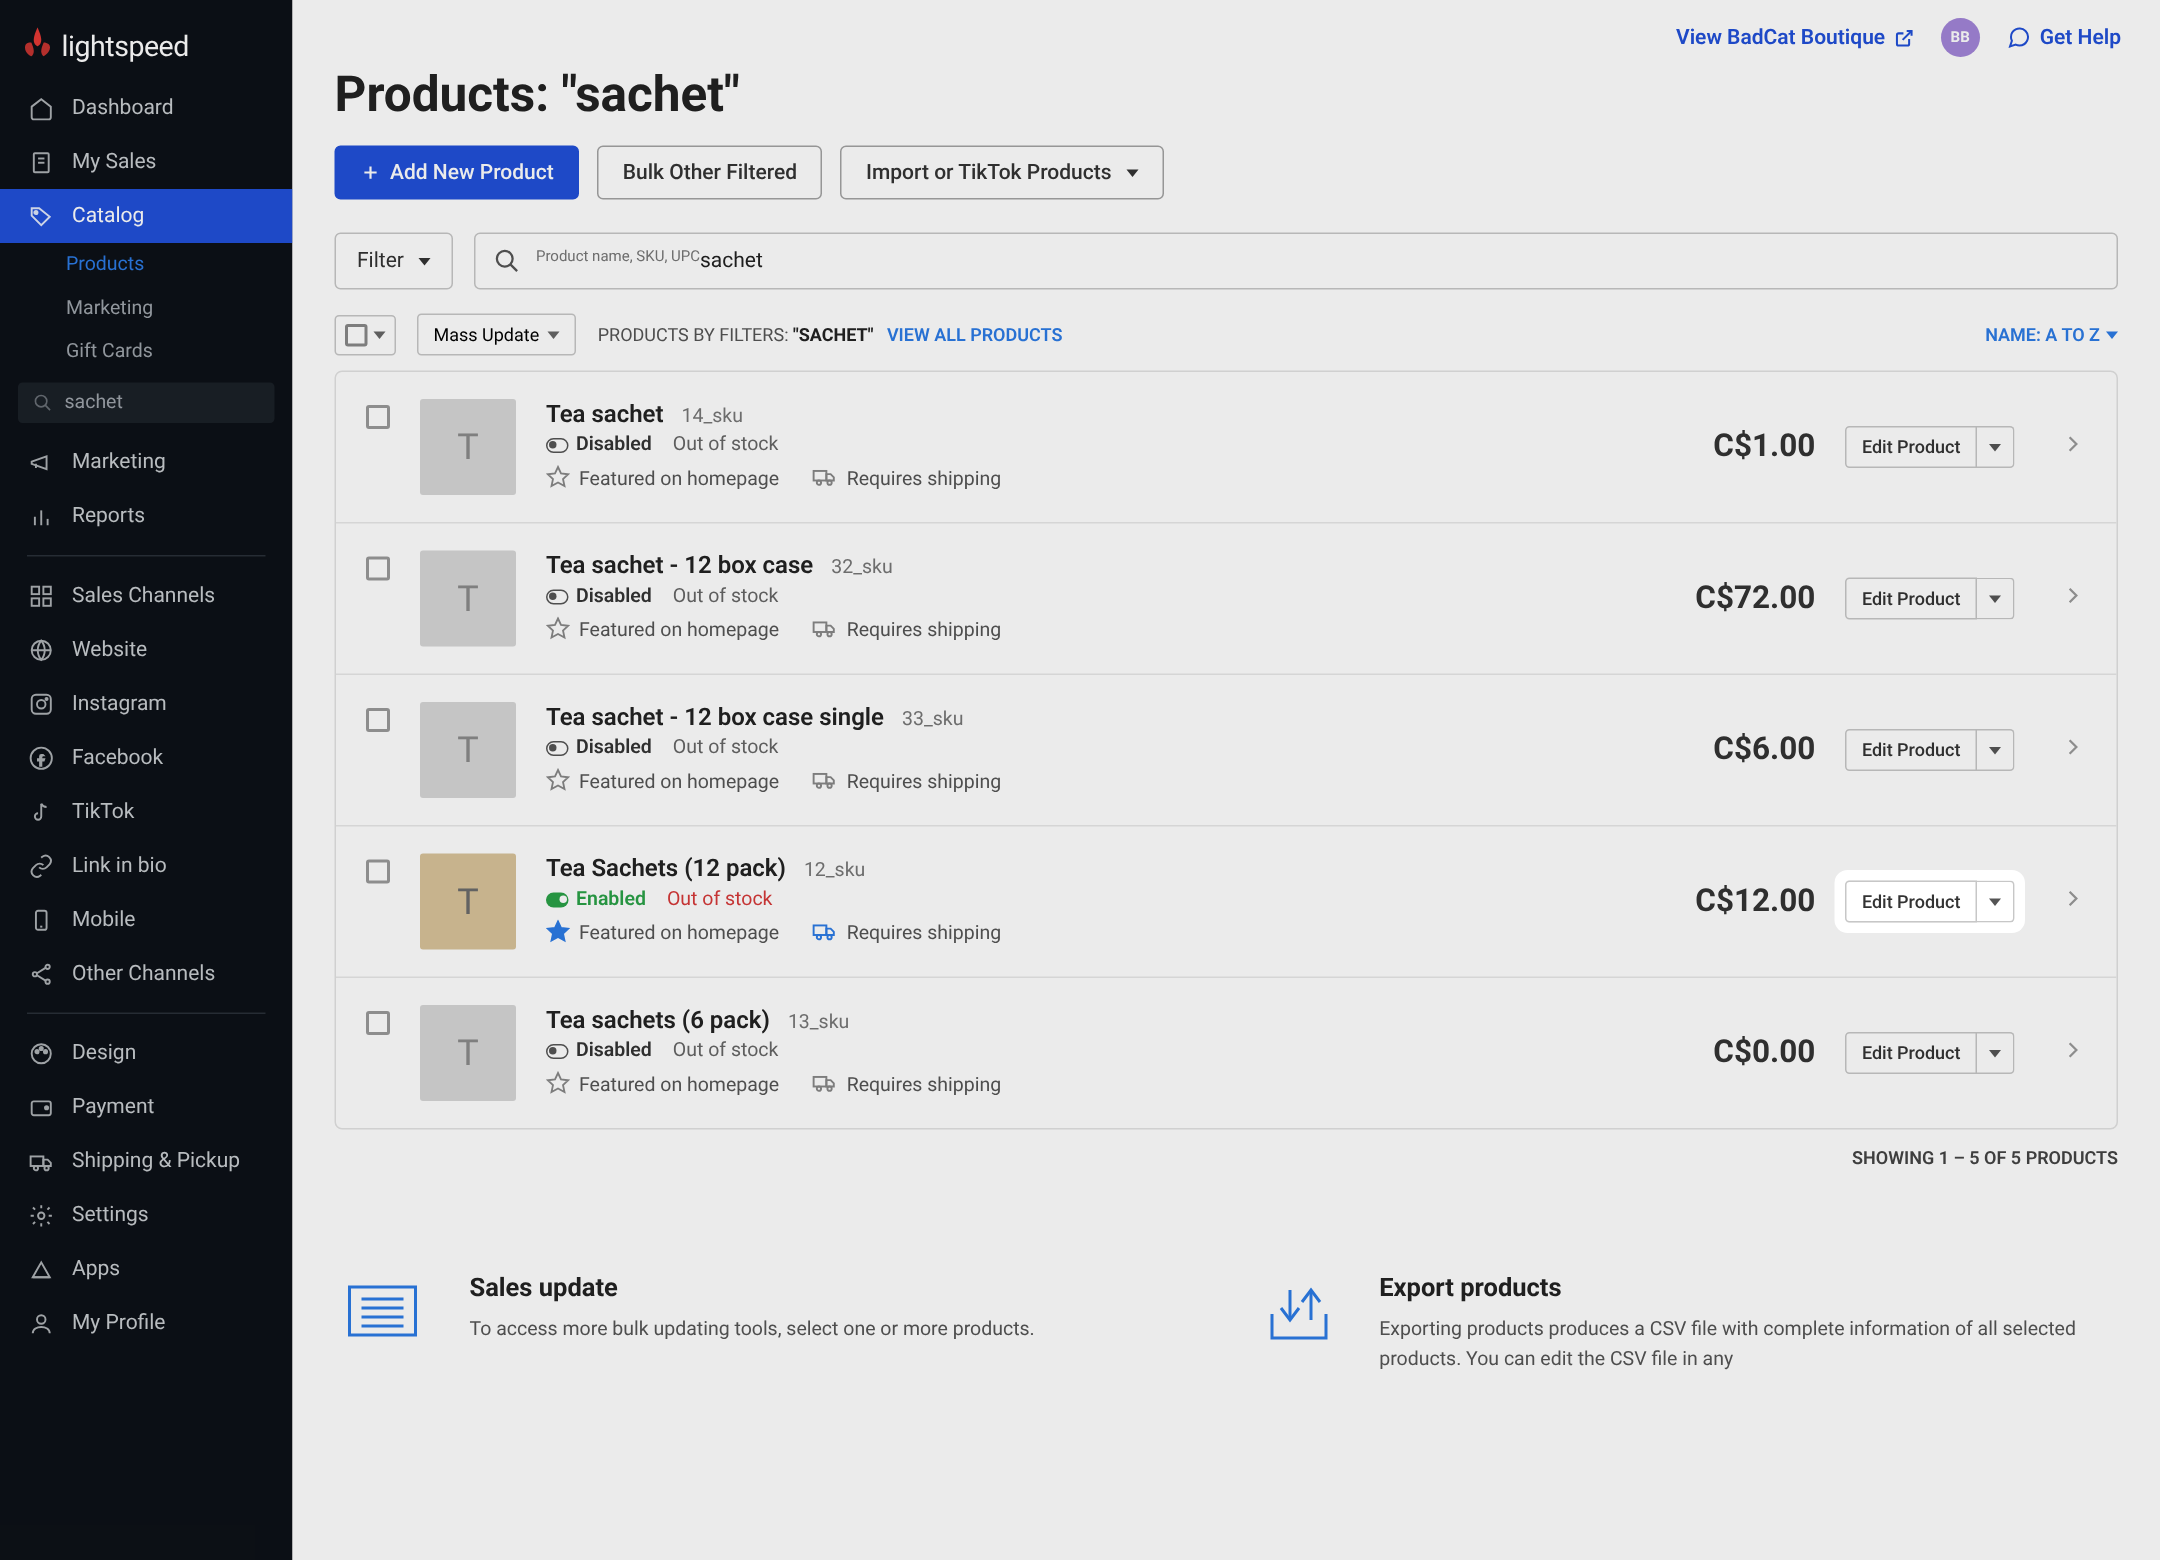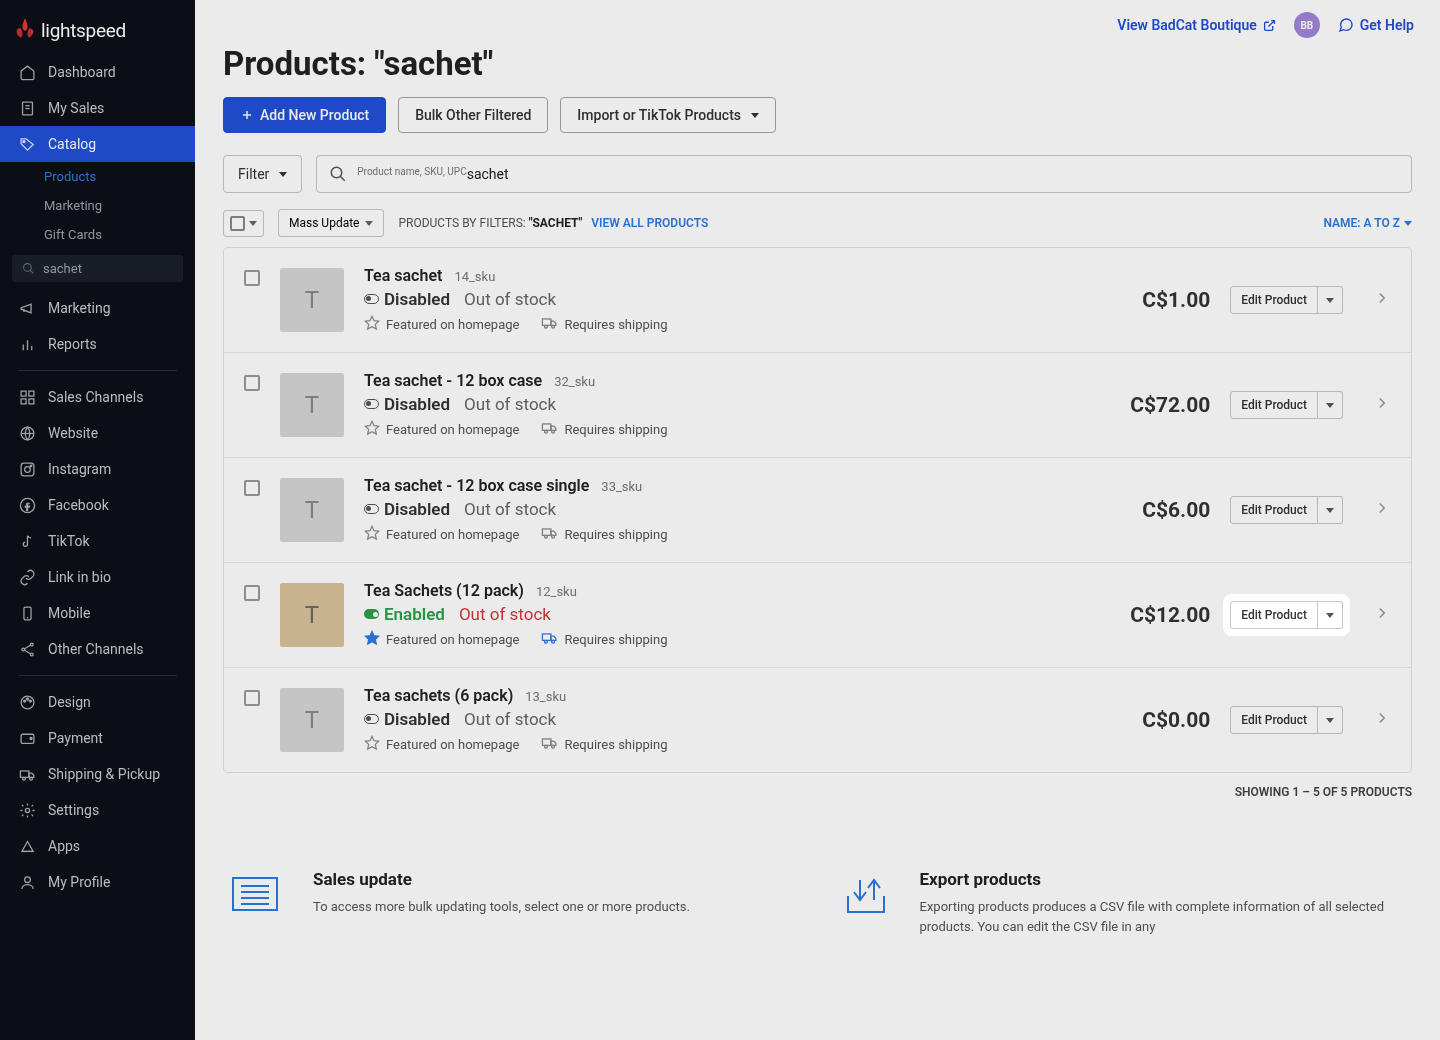--- a/index.html
+++ b/index.html
@@ -54,21 +54,21 @@
 .product-list { border: 1px solid #e2e2e2; border-radius: 5px; }
 .product-row { display: flex; align-items: center; padding: 18px 20px; border-bottom: 1px solid #e8e8e8; gap: 20px; }
 .product-row:last-child { border-bottom: none; }
 .row-check { width: 16px; height: 16px; border: 2px solid #999; border-radius: 2px; cursor: pointer; align-self: flex-start; margin-top: 4px; }
 .thumb { width: 64px; height: 64px; background: #d6d6d6; color: #8a8a8a; font-size: 24px; font-weight: 400; display: flex; align-items: center; justify-content: center; border-radius: 2px; }
 .thumb.tan { background: #d8c39a; color: #6b6b6b; }
 .prod-info { flex: 1; }
 .prod-line1 { display: flex; align-items: baseline; gap: 12px; margin-bottom: 4px; }
 .prod-name { font-size: 16px; font-weight: 600; color: #222; }
 .prod-sku { font-size: 13px; color: #777; }
-.prod-line2 { display: flex; align-items: center; gap: 14px; margin-bottom: 5px; font-size: 17px; }
+.prod-line2 { display: flex; align-items: center; gap: 14px; margin-bottom: 5px; font-size: 13px; }
 .status-pill { display: flex; align-items: center; gap: 5px; font-weight: 600; }
 .status-pill.disabled { color: #333; }
 .status-pill.enabled { color: #2aa147; }
 .toggle-ic { width: 15px; height: 10px; border-radius: 10px; position: relative; }
 .toggle-ic.off { border: 1.5px solid #555; }
 .toggle-ic.off::after { content:''; position:absolute; width:5px; height:5px; border-radius:50%; background:#555; left:1px; top:1px; }
 .toggle-ic.on { background: #2aa147; }
 .toggle-ic.on::after { content:''; position:absolute; width:5px; height:5px; border-radius:50%; background:#fff; right:1.5px; top:2.5px; }
 .stock { color: #666; }
 .stock.red { color: #d63939; }

